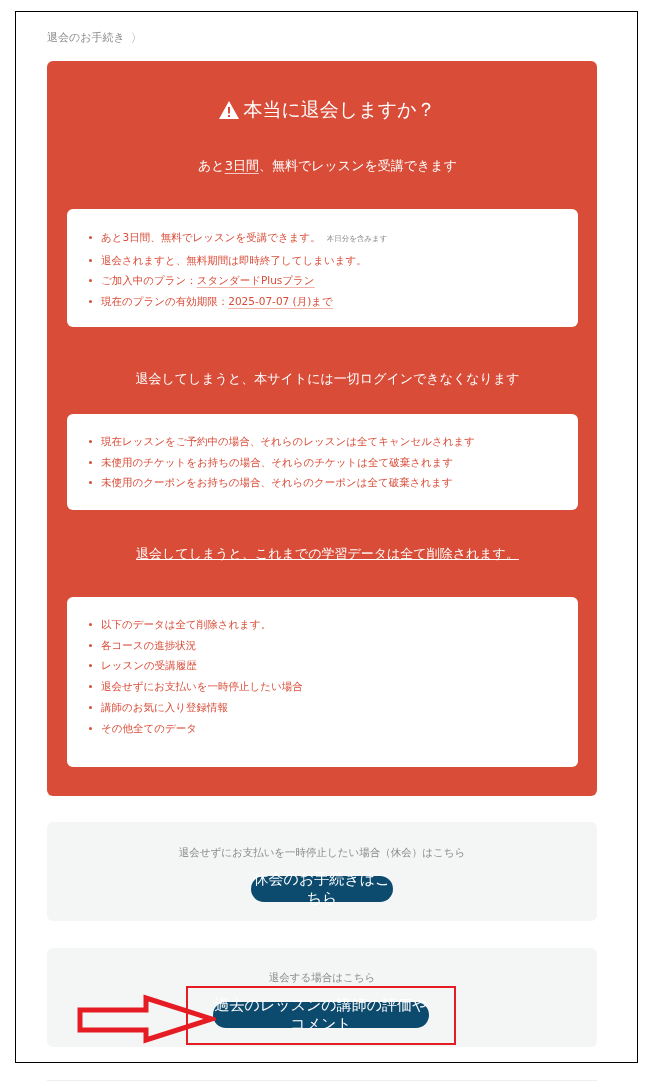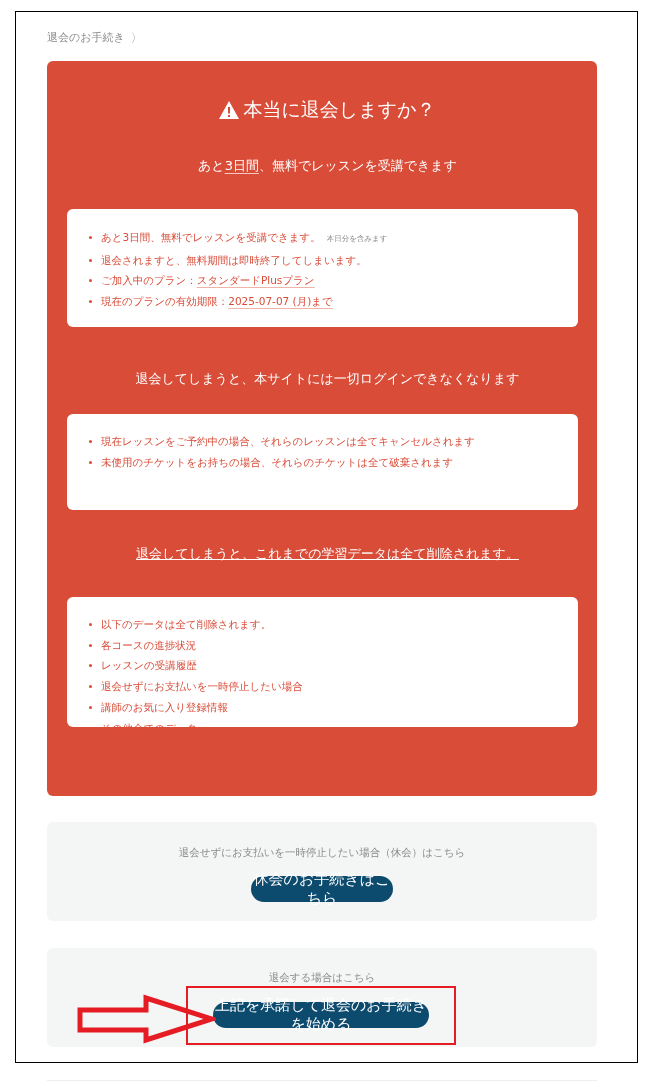--- a/index.html
+++ b/index.html
@@ -92,44 +92,45 @@
     <li><span>現在のプランの有効期限：</span><span class="link">2025-07-07 (月)まで</span></li>
   </ul>
 </div>
 
 <div class="section-heading" style="top:362px;margin-top:8px;">退会してしまうと、本サイトには一切ログインできなくなります</div>
 
 <div class="white-box" style="top:414px; height:96px; padding-top:17px;">
   <ul>
     <li>現在レッスンをご予約中の場合、それらのレッスンは全てキャンセルされます</li>
     <li>未使用のチケットをお持ちの場合、それらのチケットは全て破棄されます</li>
+    <li>未使用のクーポンをお持ちの場合、それらのクーポンは全て破棄されます</li>
   </ul>
 </div>
 
 <div class="section-heading" style="top:545px;text-decoration:underline;">退会してしまうと、これまでの学習データは全て削除されます。</div>
 
-<div class="white-box" style="top:597px; height:130px; padding-top:17px;">
+<div class="white-box" style="top:597px; height:170px; padding-top:17px;">
   <ul>
     <li>以下のデータは全て削除されます。</li>
     <li>各コースの進捗状況</li>
     <li>レッスンの受講履歴</li>
     <li>退会せずにお支払いを一時停止したい場合</li>
     <li>講師のお気に入り登録情報</li>
     <li>その他全てのデータ</li>
   </ul>
 </div>
 
 <div class="grey-panel" style="top:822px; height:99px;">
   <div class="grey-text" style="top:24px;">退会せずにお支払いを一時停止したい場合（休会）はこちら</div>
   <button class="pill-btn" style="left:204px; top:54px; width:142px; height:26px;">休会のお手続きはこちら</button>
 </div>
 
 <div class="grey-panel" style="top:948px; height:99px;">
   <div class="grey-text" style="top:23px;">退会する場合はこちら</div>
-  <button class="pill-btn" style="left:166px; top:54px; width:216px; height:26px;">上記を承諾して退会のお手続きを始める</button>
+  <button class="pill-btn" style="left:166px; top:54px; width:216px; height:26px;">過去のレッスンの講師の評価やコメント</button>
 </div>
 
 <div class="highlight-box"></div>
 
 <svg class="arrow-svg" width="140" height="54" viewBox="0 0 140 54">
   <polygon points="4,16 70,16 70,4 136,25 70,46 70,36 4,36" fill="none" stroke="#e51c23" stroke-width="5" stroke-linejoin="miter"></polygon>
 </svg>
 
 <div class="bottom-line"></div>
 

